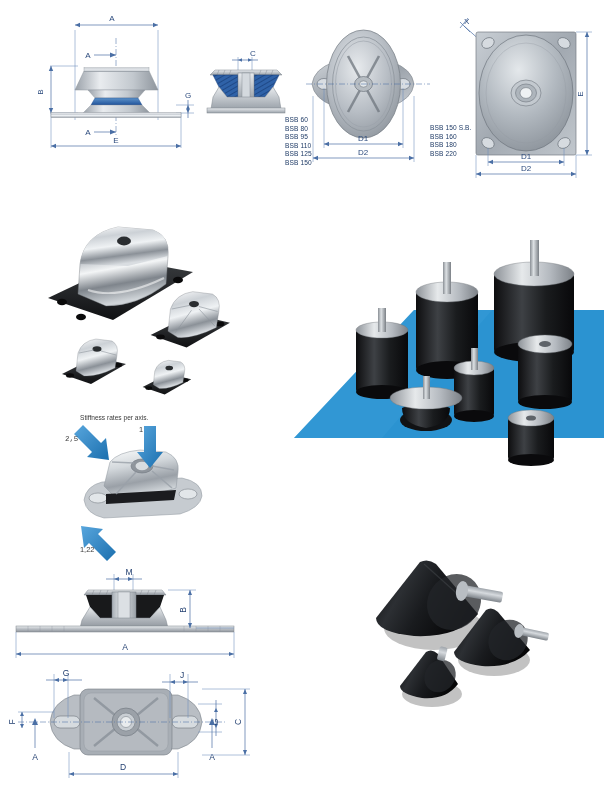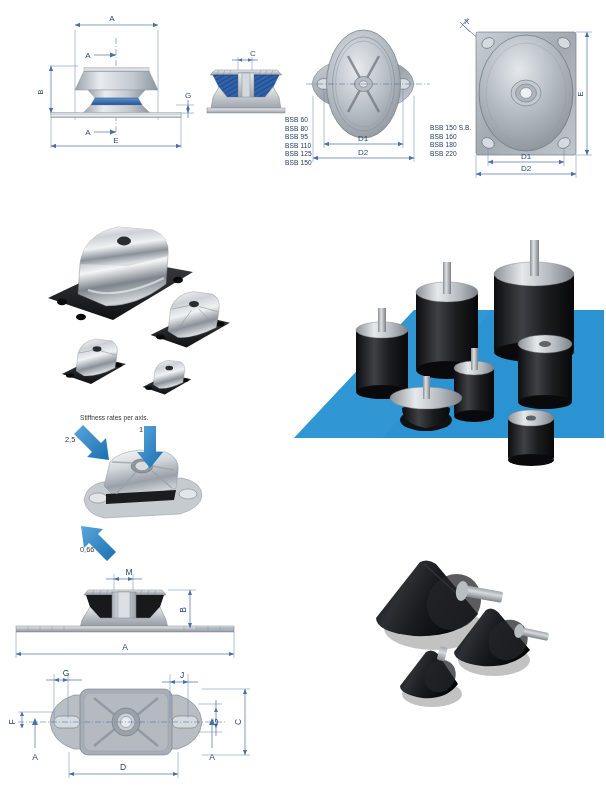--- a/index.html
+++ b/index.html
@@ -495,22 +495,22 @@
         <path d="M12 26 l9 -9 l18 18 l5 -5 l3 22 l-22 -3 l5 -5 z" fill="url(#arr)"></path>
       </g>
 
       <g>
         <path d="M22 140 l-3 -22 l22 3 l-5 5 l18 18 l-9 9 l-18 -18 z" fill="url(#arr)"></path>
       </g>
     </svg>
   </div>
   <div class="stiff-cap" style="left:80px;top:414px;">Stiffness rates per axis.</div>
   <div class="stiff-val" style="left:139px;top:425px;">1</div>
-  <div class="stiff-val" style="left:65px;top:435px;">2,5</div>
-  <div class="stiff-val" style="left:80px;top:545px;">0,66</div>
+  <div class="stiff-val" style="left:65px;top:435px;font-family:Liberation Mono, monospace;">2,5</div>
+  <div class="stiff-val" style="left:80px;top:545px;">1,22</div>
 
   <div class="blk" style="left:2px;top:562px;width:275px;height:238px;">
     <svg width="275" height="238" viewBox="0 0 275 238">
       <defs>
         <linearGradient id="mmet" x1="0" y1="0" x2="0" y2="1">
           <stop offset="0" stop-color="#e9ecee"></stop>
             <stop offset=".5" stop-color="#b8bdc3"></stop>
           <stop offset="1" stop-color="#8f959c"></stop>
         </linearGradient>
         <linearGradient id="mmet2" x1="0" y1="0" x2="1" y2="0">

